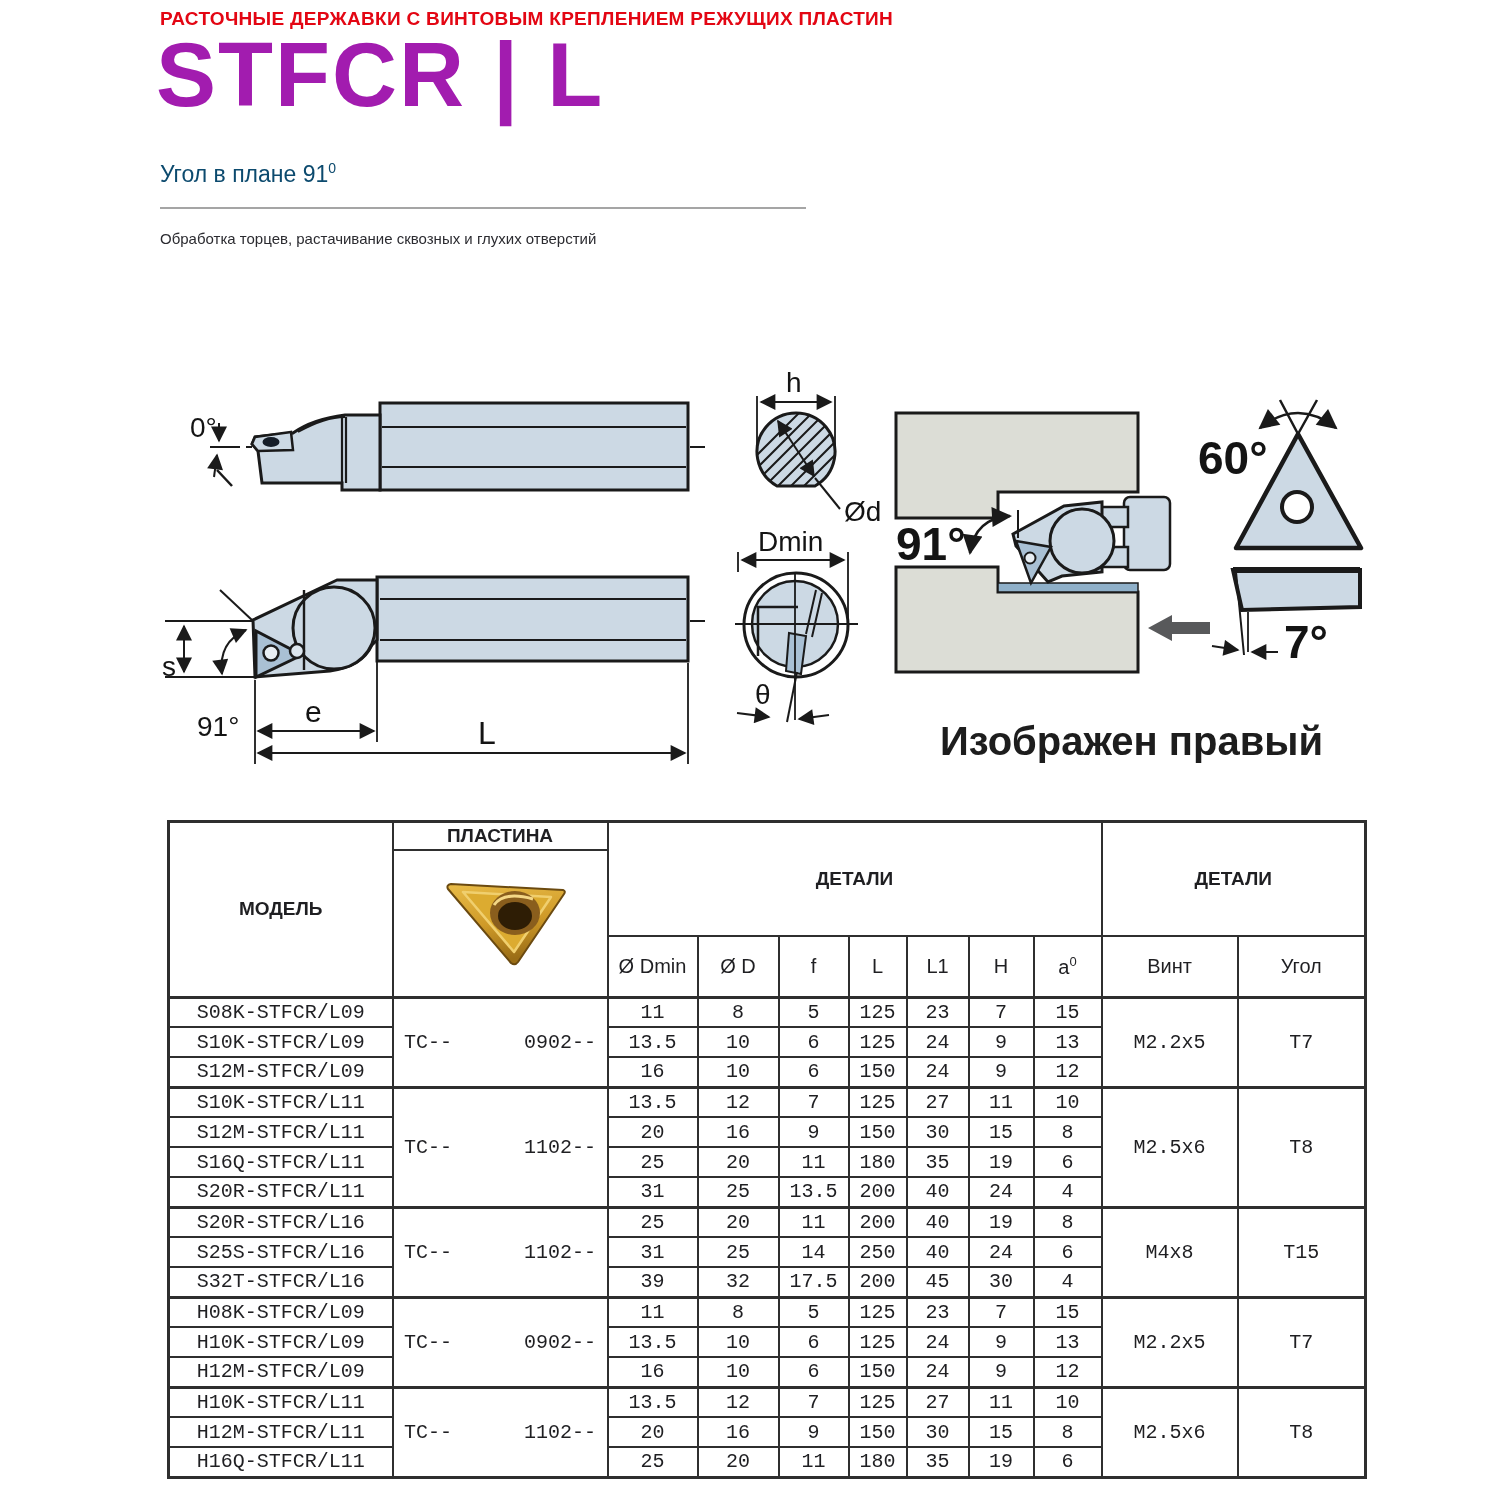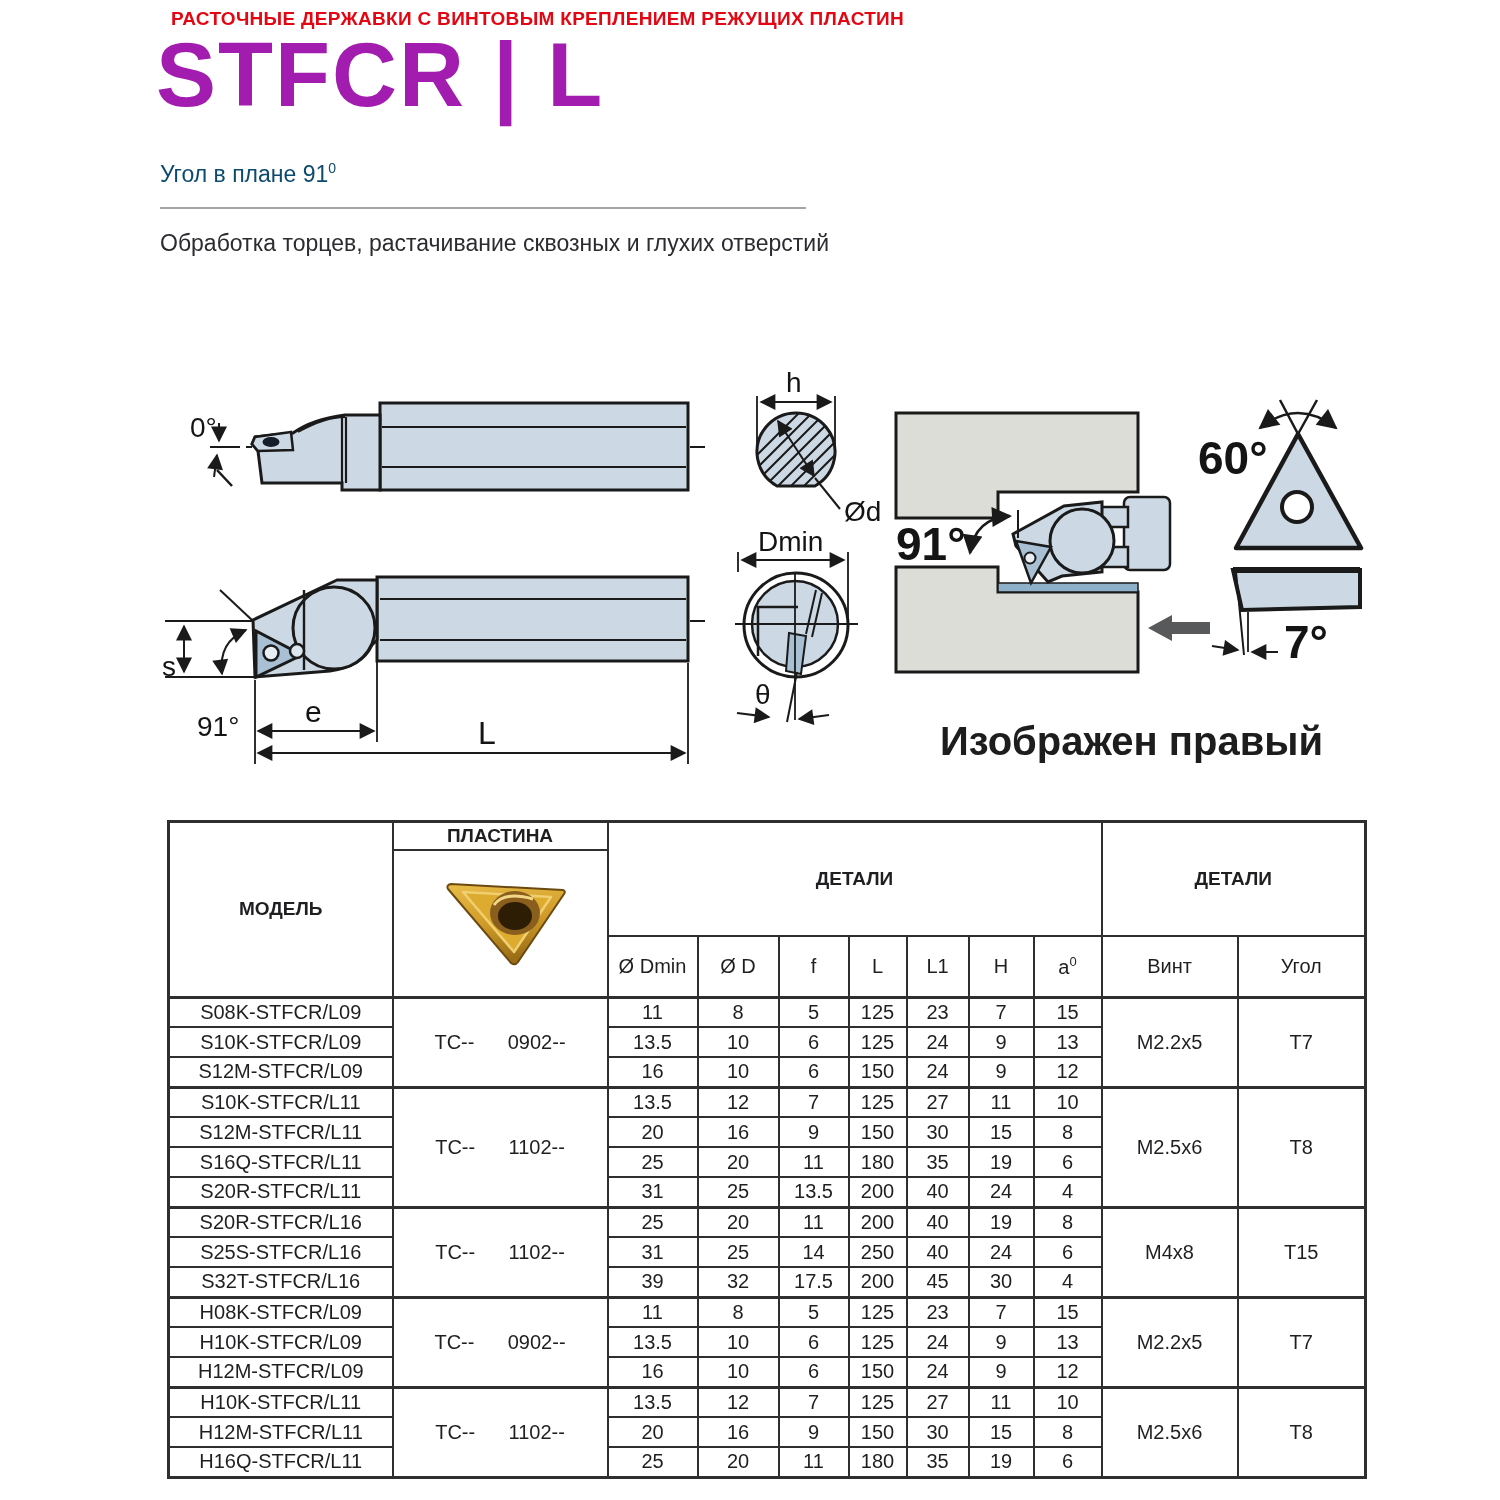--- a/index.html
+++ b/index.html
@@ -1,42 +1,42 @@
 <!DOCTYPE html>
 <html><head>
 <meta charset="utf-8">
 <style>
   html,body{margin:0;padding:0;}
   body{
     width:1500px;height:1500px;position:relative;background:#ffffff;
     font-family:"Liberation Sans",sans-serif;color:#2b2b30;overflow:hidden;
   }
   .abs{position:absolute;}
-  .kicker{left:171px;top:8px;font-size:19px;font-weight:bold;color:#e30613;letter-spacing:.3px;}
+  .kicker{left:160px;top:8px;font-size:19px;font-weight:bold;color:#e30613;letter-spacing:.3px;}
   .title{left:156px;top:30px;font-size:90px;line-height:1;font-weight:bold;color:#a21caf;letter-spacing:2px;margin:0;}
   .subtitle{left:160px;top:160px;font-size:23px;color:#0c4a6e;}
   .subtitle sup{font-size:14px;}
   .divider{left:160px;top:207px;width:646px;border-top:2px solid #a5a5a5;height:0;}
-  .description{left:160px;top:230px;font-size:23px;color:#2b2b30;}
+  .description{left:160px;top:230px;font-size:15px;color:#2b2b30;}
 
   #diagram{left:0;top:0;}
 
   
   table.spec{
     position:absolute;left:167px;top:820px;border-collapse:collapse;table-layout:fixed;
     border:3px solid #2f2f2f;background:#fff;
   }
   table.spec th,table.spec td{
     border:2px solid #2f2f2f;text-align:center;vertical-align:middle;
     font-size:20px;color:#1f1f22;padding:0;overflow:hidden;
   }
   table.spec th.b{font-weight:bold;font-size:19px;}
   table.spec th{font-weight:normal;}
   tr.h1{height:28px;} tr.h2{height:84px;} tr.h3{height:60px;}
-  tbody tr{height:30px;}
+  tbody tr{height:30px;font-family:Liberation Mono, monospace;}
   tbody tr.group-start td{border-top:3px solid #2f2f2f;}
   td.insert-cell{white-space:pre;}
   th sup,td sup{font-size:13px;}
   .plate-img-cell{background:#fff;}
 </style>
 </head>
 <body>
 
 <div class="abs kicker">РАСТОЧНЫЕ ДЕРЖАВКИ С ВИНТОВЫМ КРЕПЛЕНИЕМ РЕЖУЩИХ ПЛАСТИН</div>
 <h1 class="abs title">STFCR | L</h1>

